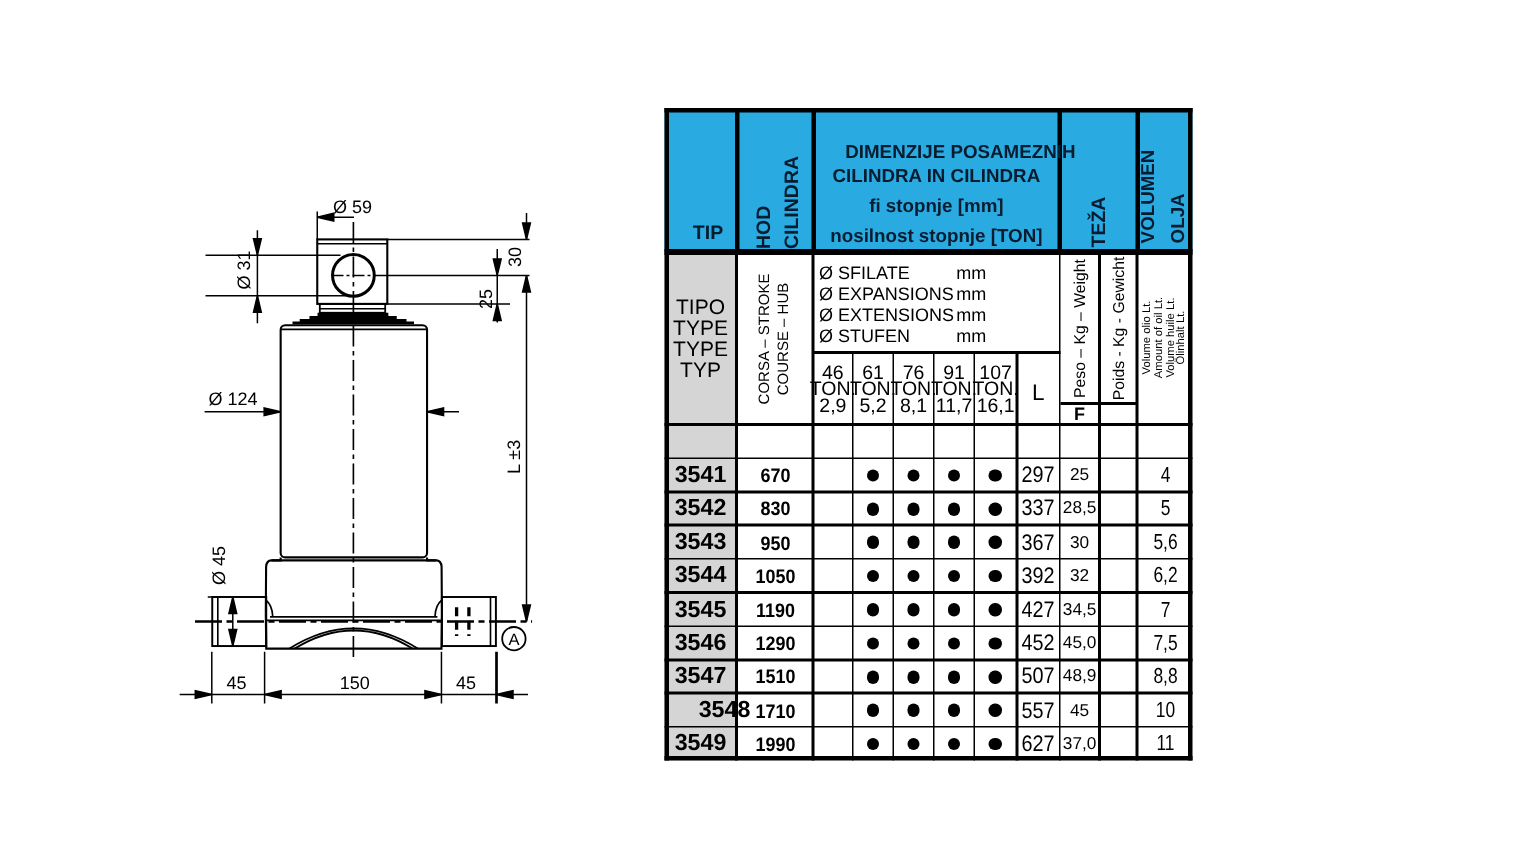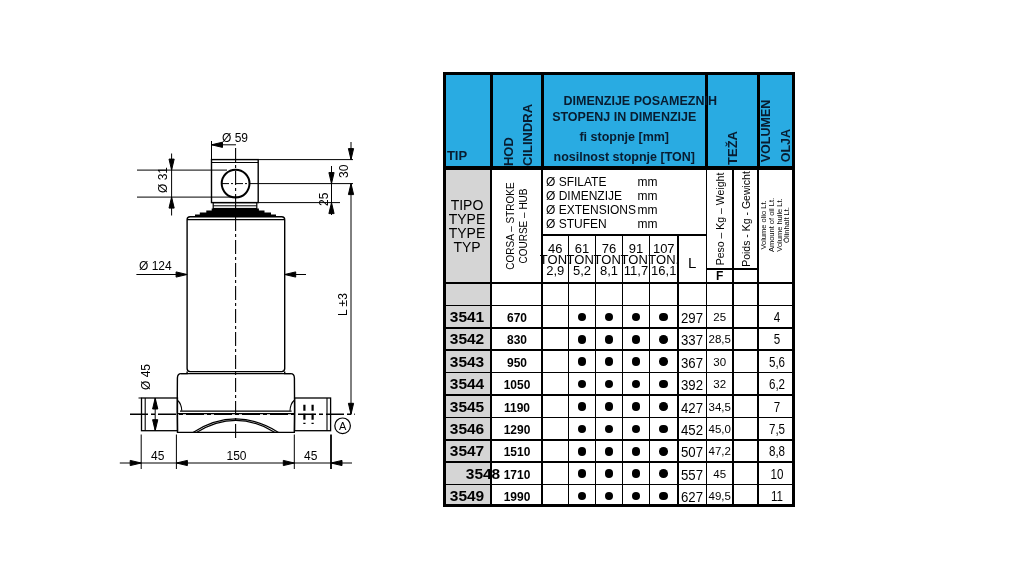--- a/index.html
+++ b/index.html
@@ -215,43 +215,43 @@
 <div class="ln" style="left:0.00px;top:322.25px;width:352.00px;height:1.5px"></div>
 
 <div class="ln" style="left:0.00px;top:344.65px;width:352.00px;height:1.5px"></div>
 
 <div class="ln" style="left:0.00px;top:367.05px;width:352.00px;height:1.5px"></div>
 
 <div class="ln" style="left:0.00px;top:389.45px;width:352.00px;height:1.5px"></div>
 
 <div class="ln" style="left:0.00px;top:411.85px;width:352.00px;height:1.5px"></div>
 
-<div class="tc b s13 hd" style="left:14px;top:83.00px;text-align:center;">TIP</div>
+<div class="tc b s13 hd" style="left:29px;top:83.00px;text-align:center;">TIP</div>
 
 <div class="tv b s13 hd tal" style="left:74.50px;top:63.00px;line-height:19px">HOD<br>CILINDRA</div>
 
 <div class="tc b s125 hd" style="left:181.25px;top:29px;margin-left:16px;">DIMENZIJE POSAMEZNIH</div>
 
-<div class="tc b s125 hd" style="left:181.25px;top:44.50px;">STOPENJ IN DIMENZIJE</div>
+<div class="tc b s125 hd" style="left:181.25px;top:44.50px;">CILINDRA IN CILINDRA</div>
 
 <div class="tc b s125 hd" style="left:181.25px;top:64.50px;">fi stopnje [mm]</div>
 
 <div class="tc b s125 hd" style="left:181.25px;top:84.50px;">nosilnost stopnje [TON]</div>
 
 <div class="tv b s13 hd" style="left:289.00px;top:76.30px;">TEŽA</div>
 
 <div class="tv b s125 hd tal" style="left:332.80px;top:58.50px;line-height:19.5px">VOLUMEN<br>OLJA</div>
 
 <div class="tc s14" style="left:24.00px;top:153.50px;line-height:14.2px">TIPO<br>TYPE<br>TYPE<br>TYP</div>
 
 <div class="tv s10" style="left:73.50px;top:154.00px;line-height:12.5px">CORSA – STROKE<br>COURSE – HUB</div>
 
 <div class="tl s12" style="left:103.0px;top:110.0px">Ø SFILATE</div>
 <div class="tl s12" style="left:194.5px;top:110.0px">mm</div>
-<div class="tl s12" style="left:103.0px;top:124.0px">Ø DIMENZIJE</div>
+<div class="tl s12" style="left:103.0px;top:124.0px">Ø EXPANSIONS</div>
 <div class="tl s12" style="left:194.5px;top:124.0px">mm</div>
 <div class="tl s12" style="left:103.0px;top:138.0px">Ø EXTENSIONS</div>
 <div class="tl s12" style="left:194.5px;top:138.0px">mm</div>
 <div class="tl s12" style="left:103.0px;top:152.0px">Ø STUFEN</div>
 <div class="tl s12" style="left:194.5px;top:152.0px">mm</div>
 
 <div class="tc s95" style="left:112.25px;top:187.00px;line-height:11px">46<br>TON.<br>2,9</div>
 
 <div class="tc s95" style="left:139.00px;top:187.00px;line-height:11px">61<br>TON.<br>5,2</div>
 
@@ -331,36 +331,36 @@
 <div class="tc s115" style="left:276.75px;top:356.90px;">45,0</div>
 <div class="tc s145 cndv" style="left:333.50px;top:356.90px;">7,5</div>
 
 <div class="tc b s155" style="left:24.00px;top:379.30px;">3547</div>
 <div class="tc b s13 cnd" style="left:73.50px;top:379.30px;">1510</div>
 <div class="dot" style="left:134.70px;top:375.00px"></div>
 <div class="dot" style="left:161.70px;top:375.00px"></div>
 <div class="dot" style="left:188.70px;top:375.00px"></div>
 <div class="dot" style="left:216.45px;top:375.00px"></div>
 <div class="tc s15 cnd88" style="left:249.25px;top:379.30px;">507</div>
-<div class="tc s115" style="left:276.75px;top:379.30px;">47,2</div>
+<div class="tc s115" style="left:276.75px;top:379.30px;">48,9</div>
 <div class="tc s145 cndv" style="left:333.50px;top:379.30px;">8,8</div>
 
 <div class="tc b s155" style="left:40px;top:401.70px;">3548</div>
 <div class="tc b s13 cnd" style="left:73.50px;top:401.70px;">1710</div>
 <div class="dot" style="left:134.70px;top:397.40px"></div>
 <div class="dot" style="left:161.70px;top:397.40px"></div>
 <div class="dot" style="left:188.70px;top:397.40px"></div>
 <div class="dot" style="left:216.45px;top:397.40px"></div>
 <div class="tc s15 cnd88" style="left:249.25px;top:401.70px;">557</div>
 <div class="tc s115" style="left:276.75px;top:401.70px;">45</div>
 <div class="tc s145 cndv" style="left:333.50px;top:401.70px;">10</div>
 
 <div class="tc b s155" style="left:24.00px;top:424.10px;">3549</div>
 <div class="tc b s13 cnd" style="left:73.50px;top:424.10px;">1990</div>
 <div class="dot" style="left:134.70px;top:419.80px"></div>
 <div class="dot" style="left:161.70px;top:419.80px"></div>
 <div class="dot" style="left:188.70px;top:419.80px"></div>
 <div class="dot" style="left:216.45px;top:419.80px"></div>
 <div class="tc s15 cnd88" style="left:249.25px;top:424.10px;">627</div>
-<div class="tc s115" style="left:276.75px;top:424.10px;">49,5</div>
+<div class="tc s115" style="left:276.75px;top:424.10px;">37,0</div>
 <div class="tc s145 cndv" style="left:333.50px;top:424.10px;">11</div>
 </div>
 </div>
 
 </body></html>

